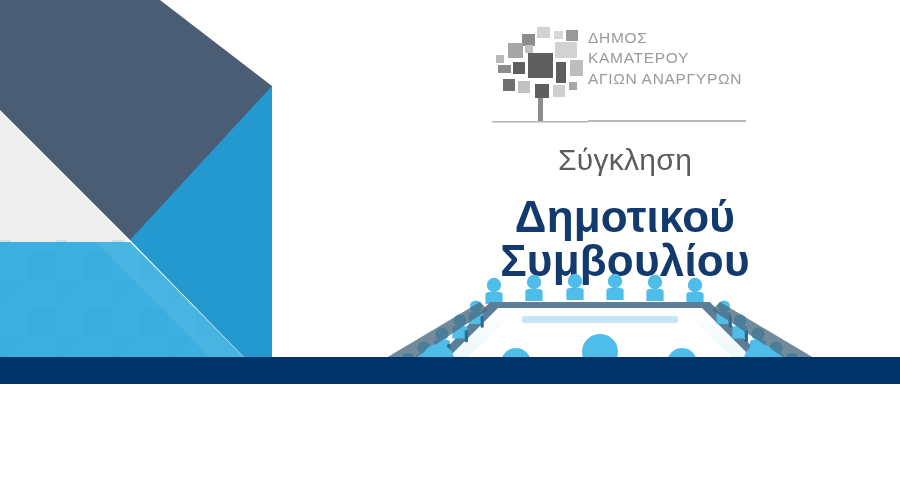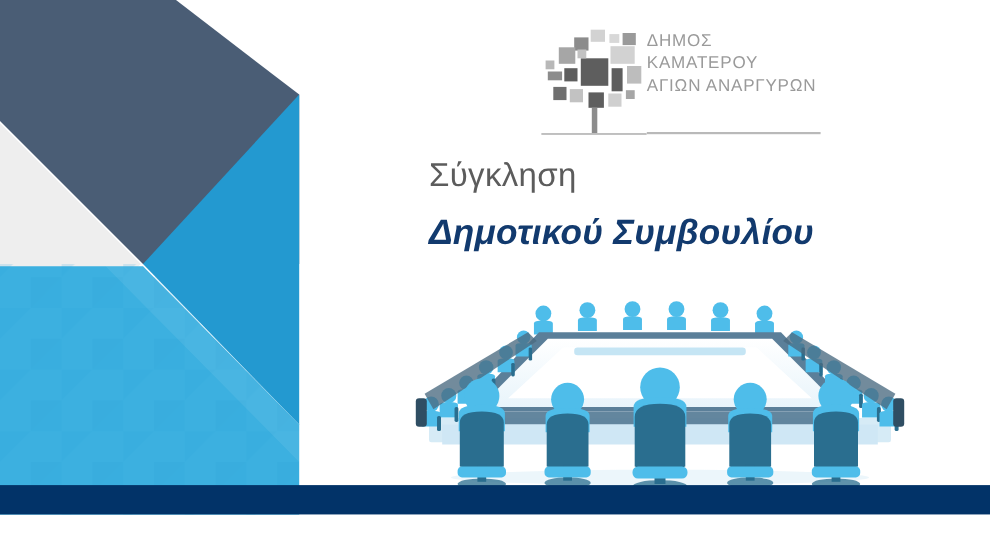--- a/index.html
+++ b/index.html
@@ -6,21 +6,21 @@
     margin: 0;
     padding: 0;
     background: #ffffff;
   }
   body {
     font-family: "Liberation Sans", sans-serif;
   }
   #banner {
     position: relative;
     width: 900px;
-    height: 468px;
+    height: 384px;
     overflow: hidden;
     background: #ffffff;
   }
 
   
   #geo-art {
     position: absolute;
     left: 0;
     top: 0;
     width: 300px;
@@ -55,36 +55,36 @@
     color: #9a9a9a;
     white-space: nowrap;
   }
 
   
   #heading-group {
     position: absolute;
     left: 390px;
     top: 145px;
     width: 470px;
+    text-align: center;
   }
   #eyebrow-title {
     font-size: 30px;
     color: #5c5c5c;
     font-weight: 400;
     letter-spacing: 0.3px;
     line-height: 1;
   }
   #main-title {
     margin-top: 20px;
-    font-size: 32px;
+    font-size: 44px;
     color: #123a6e;
     font-weight: bold;
     letter-spacing: 0.2px;
     line-height: 1;
-    font-style: italic;
   }
 
   
   #council-illustration {
     position: absolute;
     left: 372px;
     top: 258px;
     width: 456px;
     height: 190px;
   }

